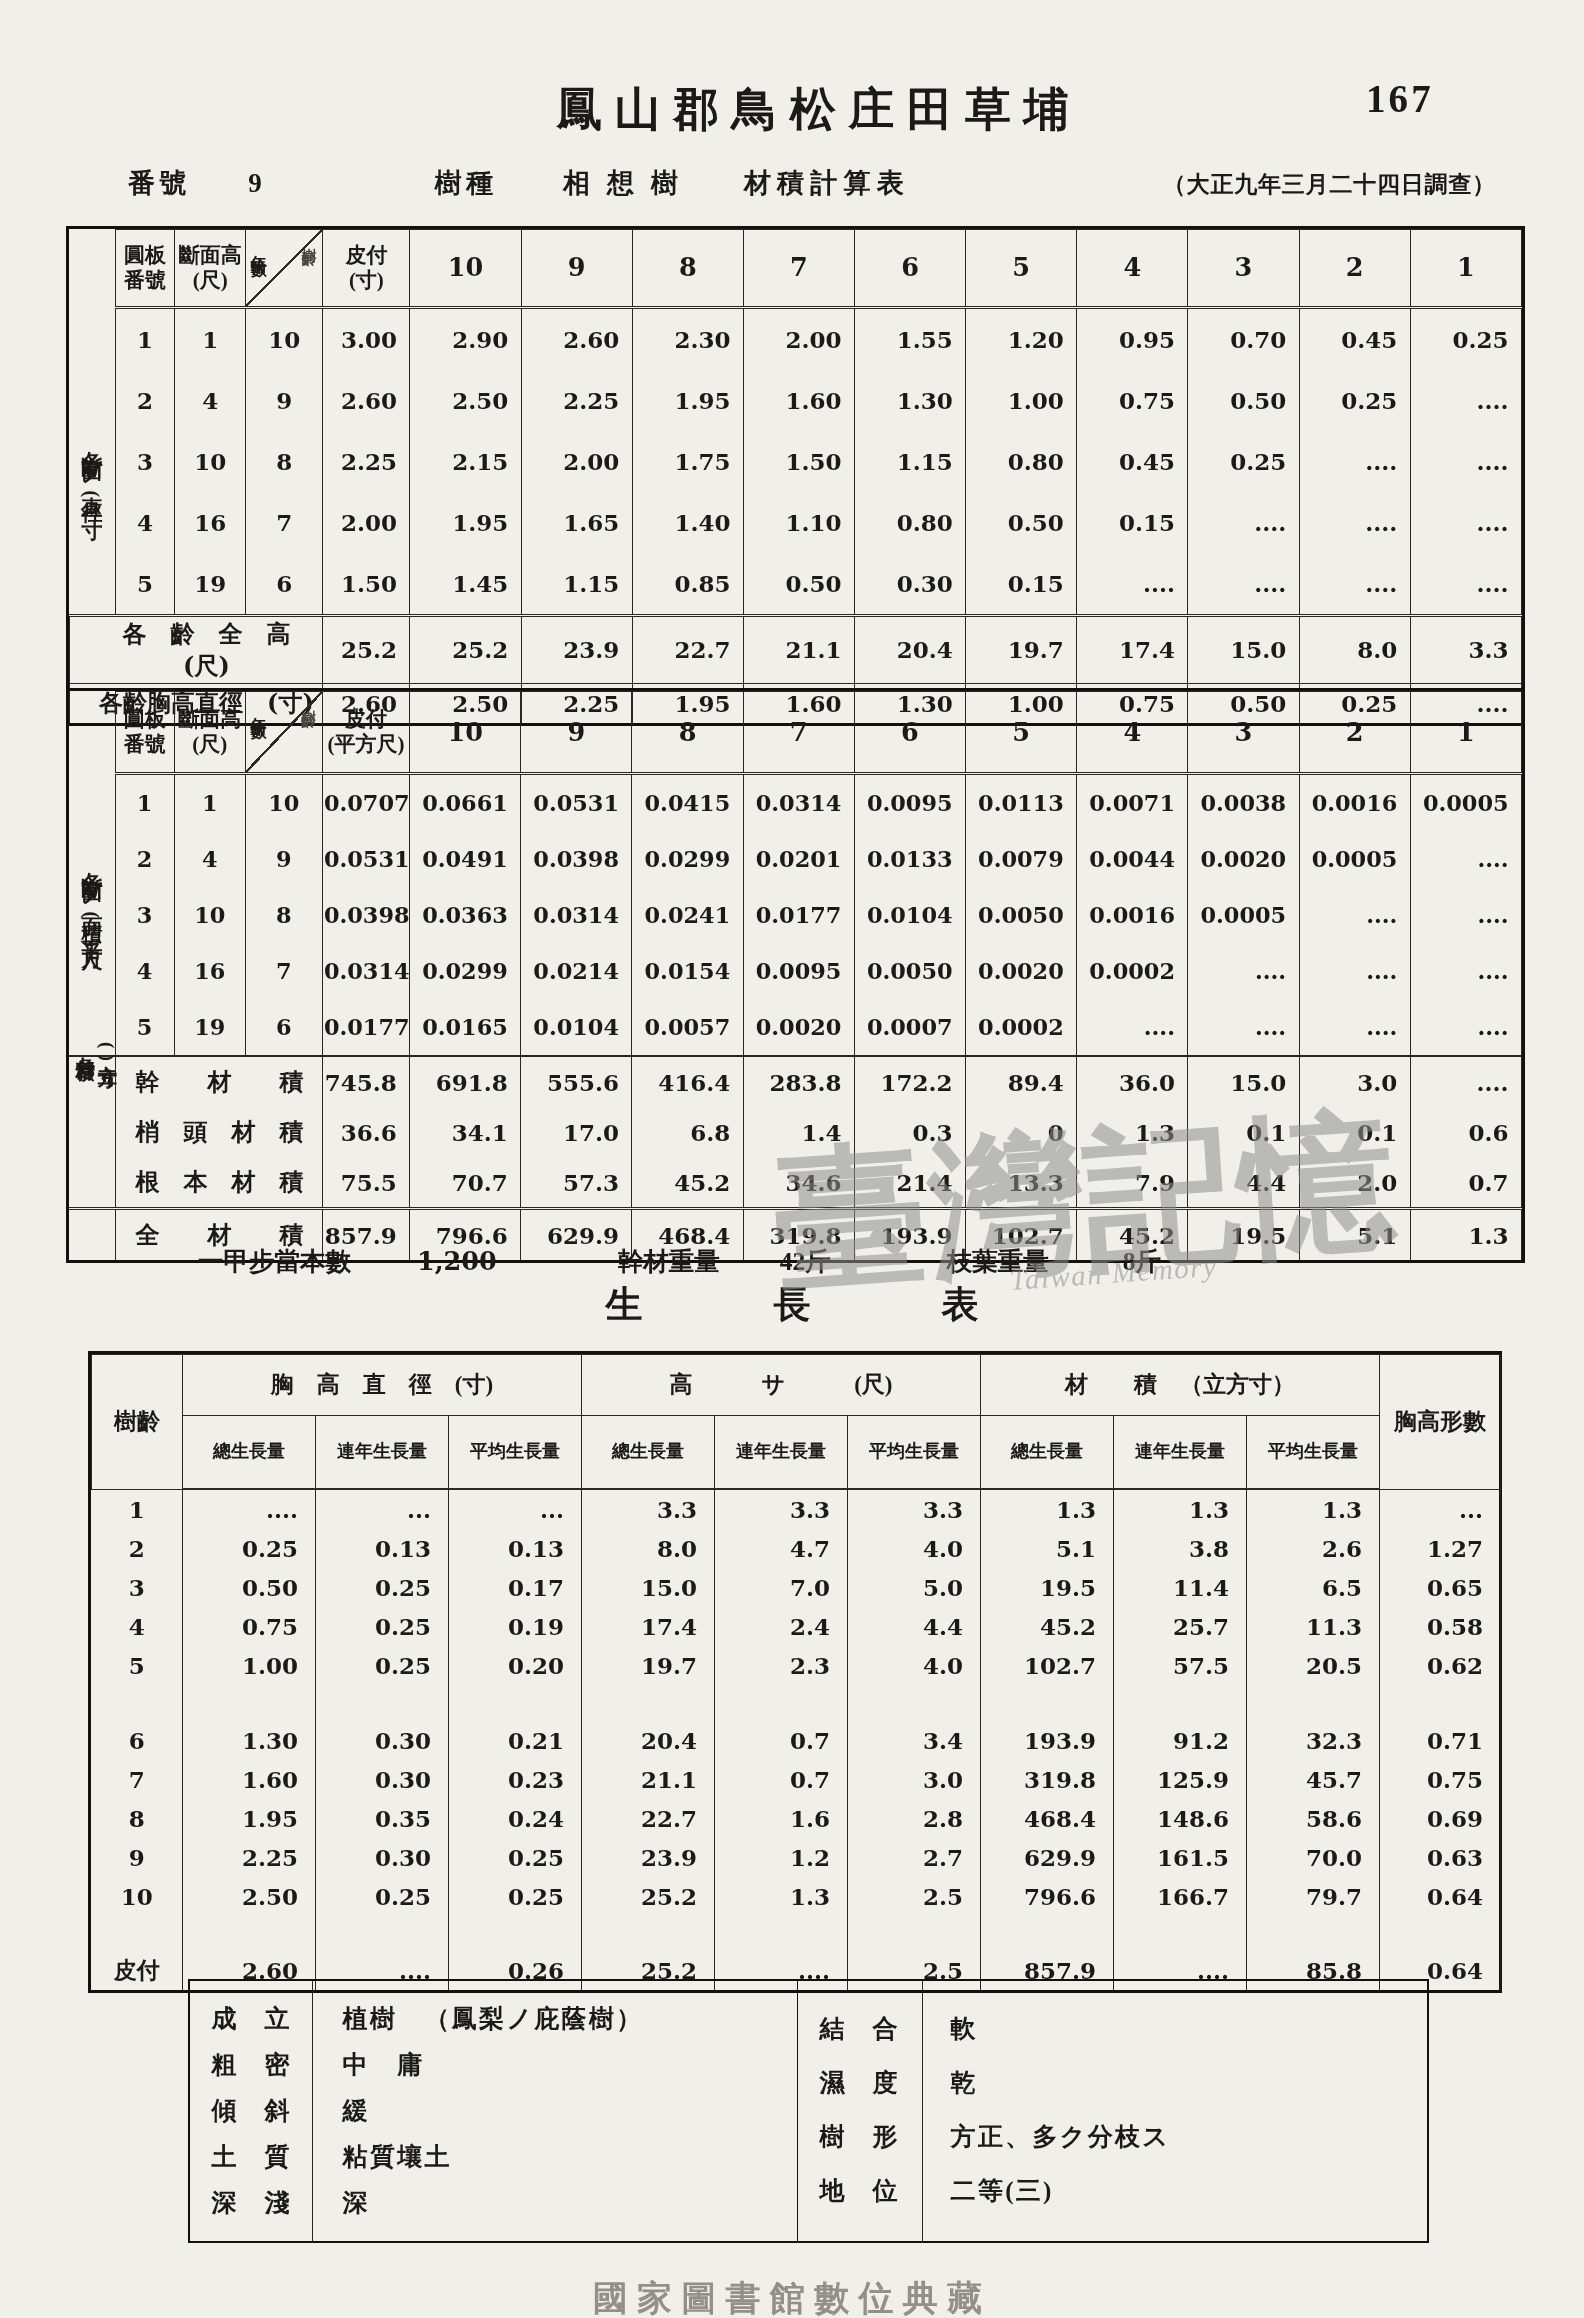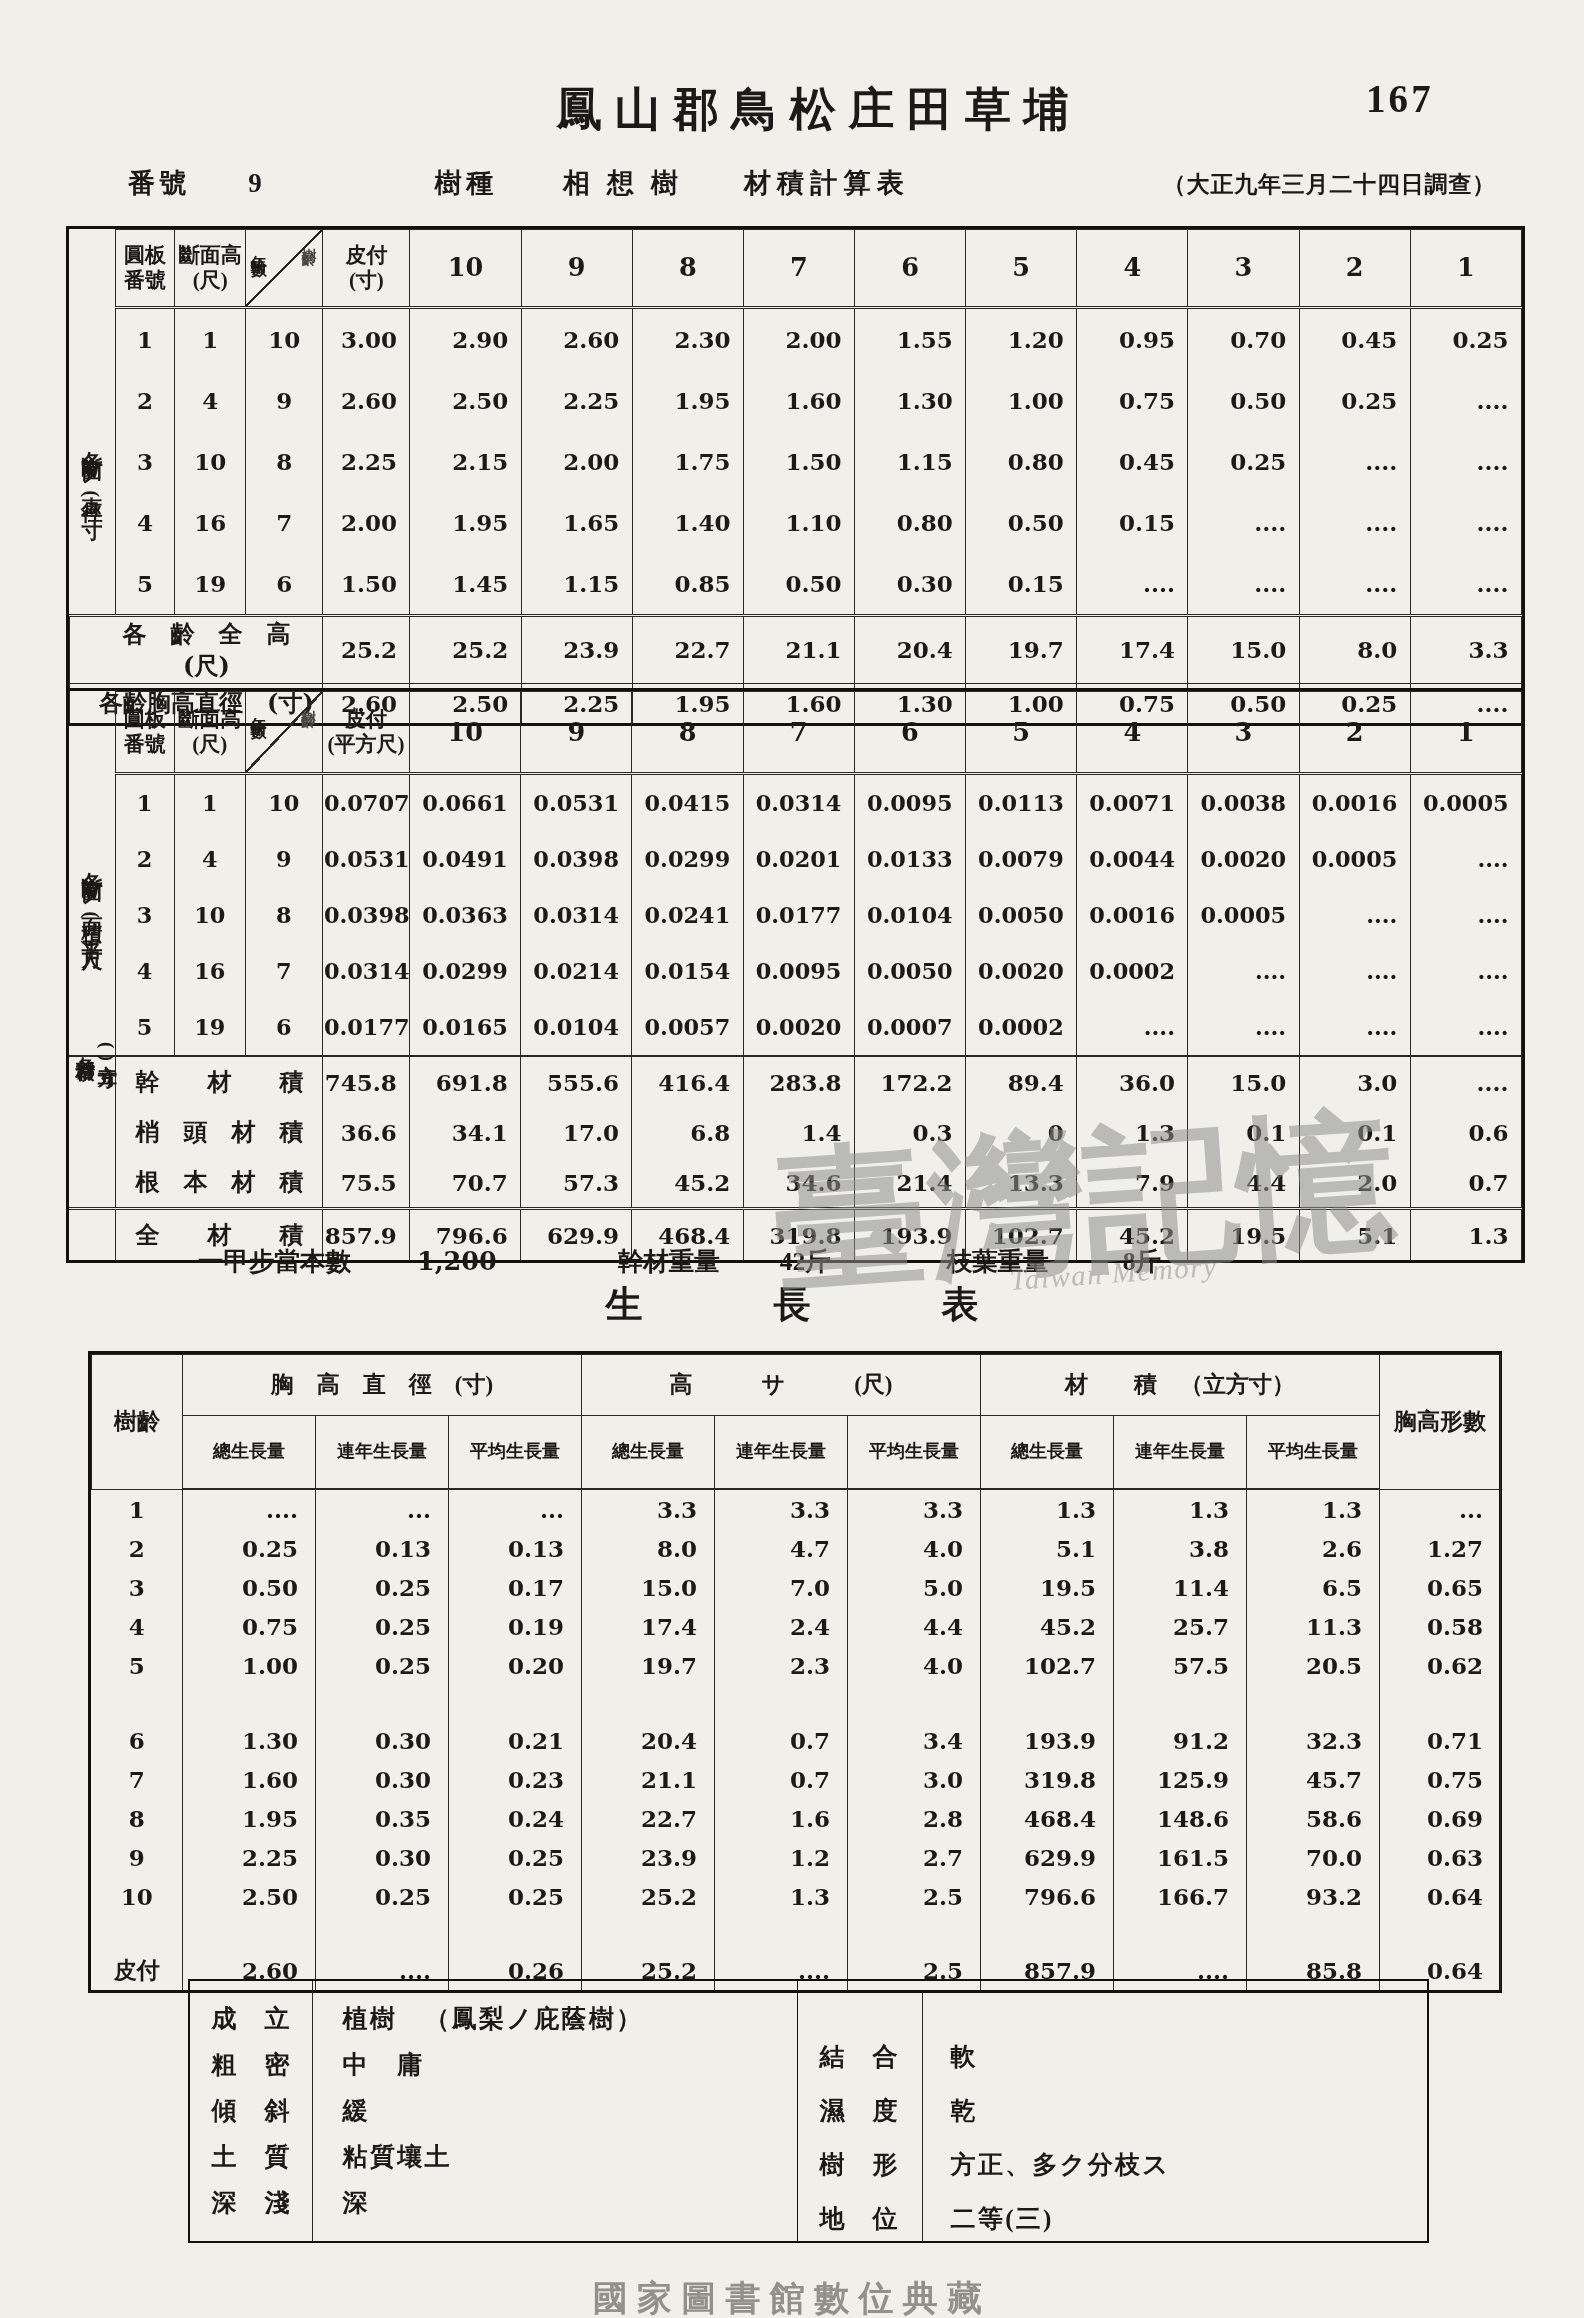--- a/index.html
+++ b/index.html
@@ -77,21 +77,21 @@
   #gt tbody tr:nth-child(5) td,#gt tbody tr:nth-child(10) td{padding-bottom:37px;}
   #gt .grp{border-left:1.5px solid #2b2824;border-right:1.5px solid #2b2824;}
   #gt td:nth-child(4),#gt td:nth-child(7),#gt td:nth-child(10){border-right:1.5px solid #2b2824;}
   #gt th.sub3,#gt th.sub6{border-right:1.5px solid #2b2824;}
   #gt .ffhdr{font-size:22.4px;}
   
   .sitebox{position:absolute;left:188px;top:1979px;width:1237px;height:260px;border:2.3px solid #14110d;
            display:flex;background:transparent;justify-content:space-between;}
   .site-left{width:607px;border-right:1.5px solid #14110d;position:relative;padding-top:14px;}
   .site-left::before{content:"";position:absolute;left:122px;top:0;bottom:0;width:0.8px;background:#2b2824;}
-  .site-right{flex:1;position:relative;padding-top:36px;margin-top:12px;}
+  .site-right{flex:1;position:relative;padding-top:20px;}
   .site-right::before{content:"";position:absolute;left:124px;top:0;bottom:0;width:0.8px;background:#2b2824;}
   .site-row{display:flex;align-items:center;font-size:25px;font-weight:bold;}
   .site-left .site-row{height:46px;}
   .site-right .site-row{height:54px;}
   .site-label{width:97px;padding-left:21.6px;letter-spacing:1.5px;}
   .site-value{margin-left:34px;letter-spacing:2.3px;}
   
   .wm{position:absolute;left:773px;top:1122px;width:727px;transform:rotate(-4deg);
       color:#8f8f8c;opacity:.55;pointer-events:none;z-index:5;}
   .wm-main{font-size:153px;line-height:1;font-weight:bold;letter-spacing:3.1px;}
@@ -647,21 +647,21 @@
           <tr>
             <td class="agecell">10</td>
             <td class="num">2.50</td>
             <td class="num">0.25</td>
             <td class="num">0.25</td>
             <td class="num">25.2</td>
             <td class="num">1.3</td>
             <td class="num">2.5</td>
             <td class="num">796.6</td>
             <td class="num">166.7</td>
-            <td class="num">93.2</td>
+            <td class="num">79.7</td>
             <td class="num">0.64</td>
           </tr>
           <tr>
             <td class="agecell">皮付</td>
             <td class="num">2.60</td>
             <td class="num">....</td>
             <td class="num">0.26</td>
             <td class="num">25.2</td>
             <td class="num">....</td>
             <td class="num">2.5</td>

